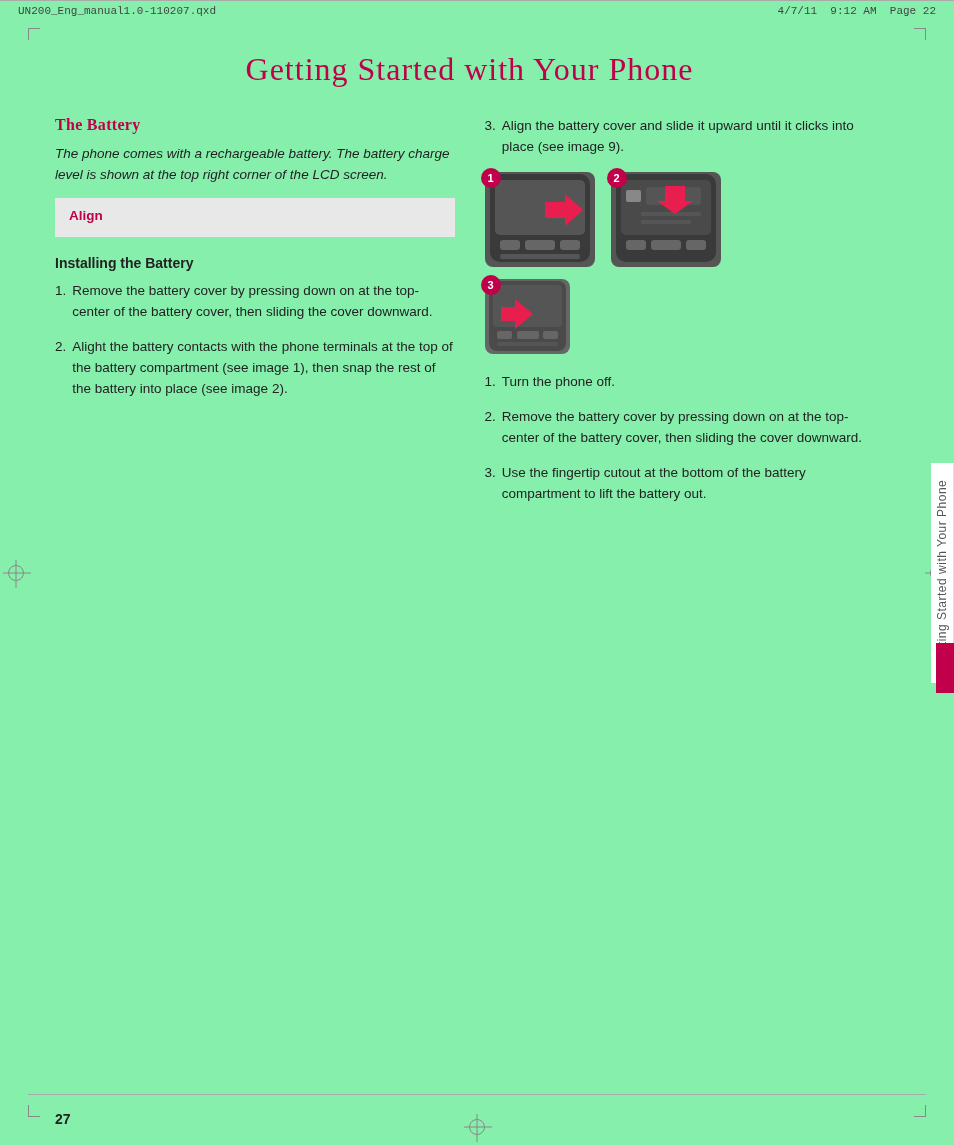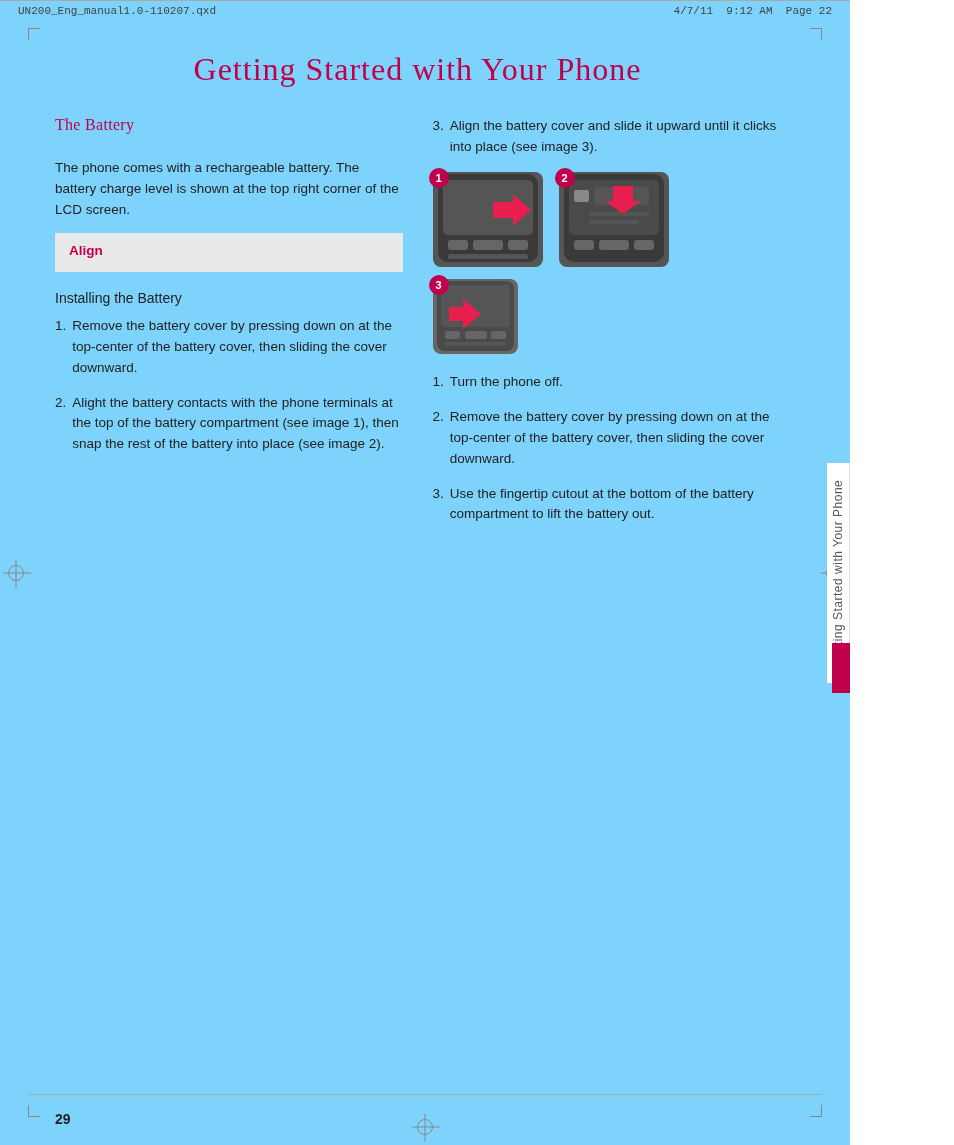--- a/index.html
+++ b/index.html
@@ -9,23 +9,23 @@
       font-family: Arial, Helvetica, sans-serif;
       font-size: 14px;
       color: #222;
       width: 954px;
       min-height: 1145px;
       position: relative;
       overflow: hidden;
     }
 
     .page-wrapper {
-      width: 850px;
+      width: 954px;
       min-height: 1145px;
-      background: #7dd3fc;
+      background: #86efac;
       position: relative;
       padding: 0;
     }
 
     
     .top-header {
       border-top: 1px solid #aaa;
       padding: 4px 18px;
       font-size: 11px;
       color: #444;
@@ -131,38 +131,39 @@
     }
 
     .col-right {
       flex: 1;
       min-width: 0;
     }
 
     .section-title-pink {
       color: #c0004a;
       font-size: 16px;
-      font-weight: normal;
+      font-weight: bold;
       font-family: Georgia, serif;
-      margin-bottom: 24px;
+      margin-bottom: 10px;
       letter-spacing: 0.3px;
     }
 
     .section-title-bold {
       font-size: 14px;
-      font-weight: normal;
+      font-weight: bold;
       margin-bottom: 10px;
       margin-top: 18px;
     }
 
     .body-text {
       font-size: 13.5px;
       line-height: 1.55;
       margin-bottom: 2px;
       color: #222;
+      font-style: italic;
     }
 
     
     .note-box {
       background: #e8e8e8;
       border: none;
       padding: 10px 14px;
       margin: 12px 0;
     }
 
@@ -337,21 +338,21 @@
           <span class="num">2.</span>
           <span class="item-text">Alight the battery contacts with the phone terminals at the top of the battery compartment (see image 1), then snap the rest of the battery into place (see image 2).</span>
         </div>
 
       </div>
 
       <div class="col-right">
 
         <div class="numbered-item">
           <span class="num">3.</span>
-          <span class="item-text">Align the battery cover and slide it upward until it clicks into place (see image 3).</span>
+          <span class="item-text">Align the battery cover and slide it upward until it clicks into place (see image 9).</span>
         </div>
 
         <div class="phone-images">
 
           <div class="phone-images-row">
 
             <div class="phone-container-1">
               <div class="badge-circle badge-1">1</div>
               <div class="phone-img">
                 <svg class="phone-shape" viewBox="0 0 110 95" xmlns="http://www.w3.org/2000/svg">
@@ -423,15 +424,15 @@
           </div>
         </div>
 
       </div>
     </div>
 
   </div>
 
   <hr class="h-rule-bottom">
 
-  <div class="page-number">29</div>
+  <div class="page-number">27</div>
 
 </div>
 
 </body></html>

